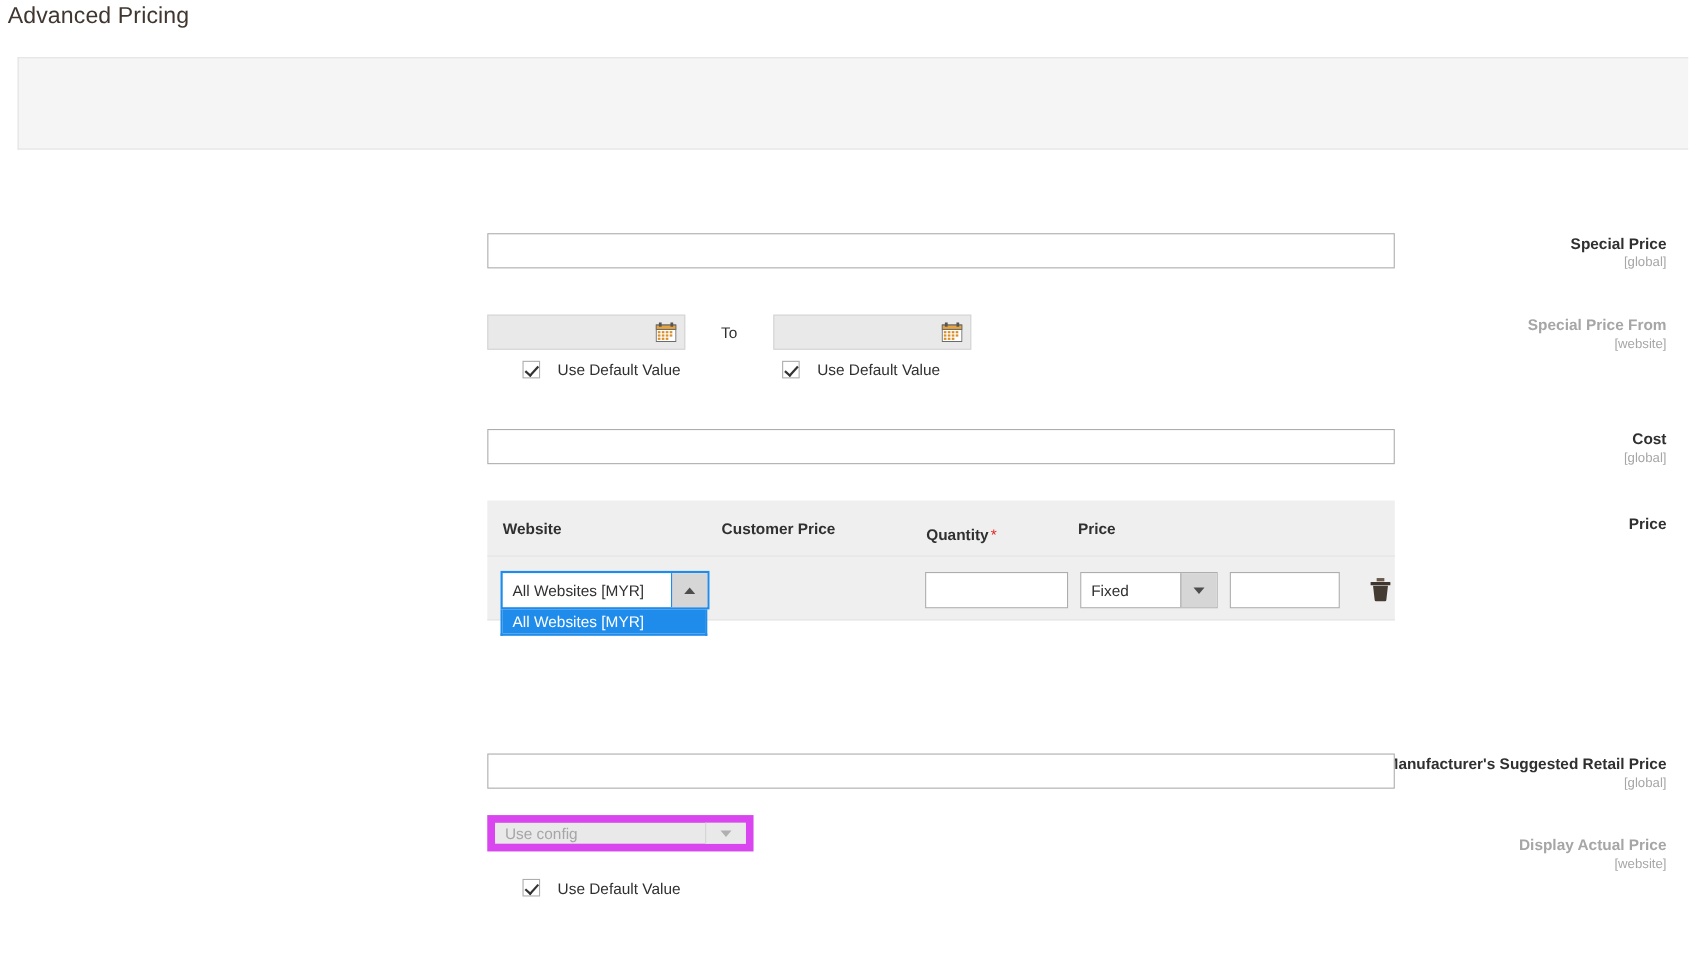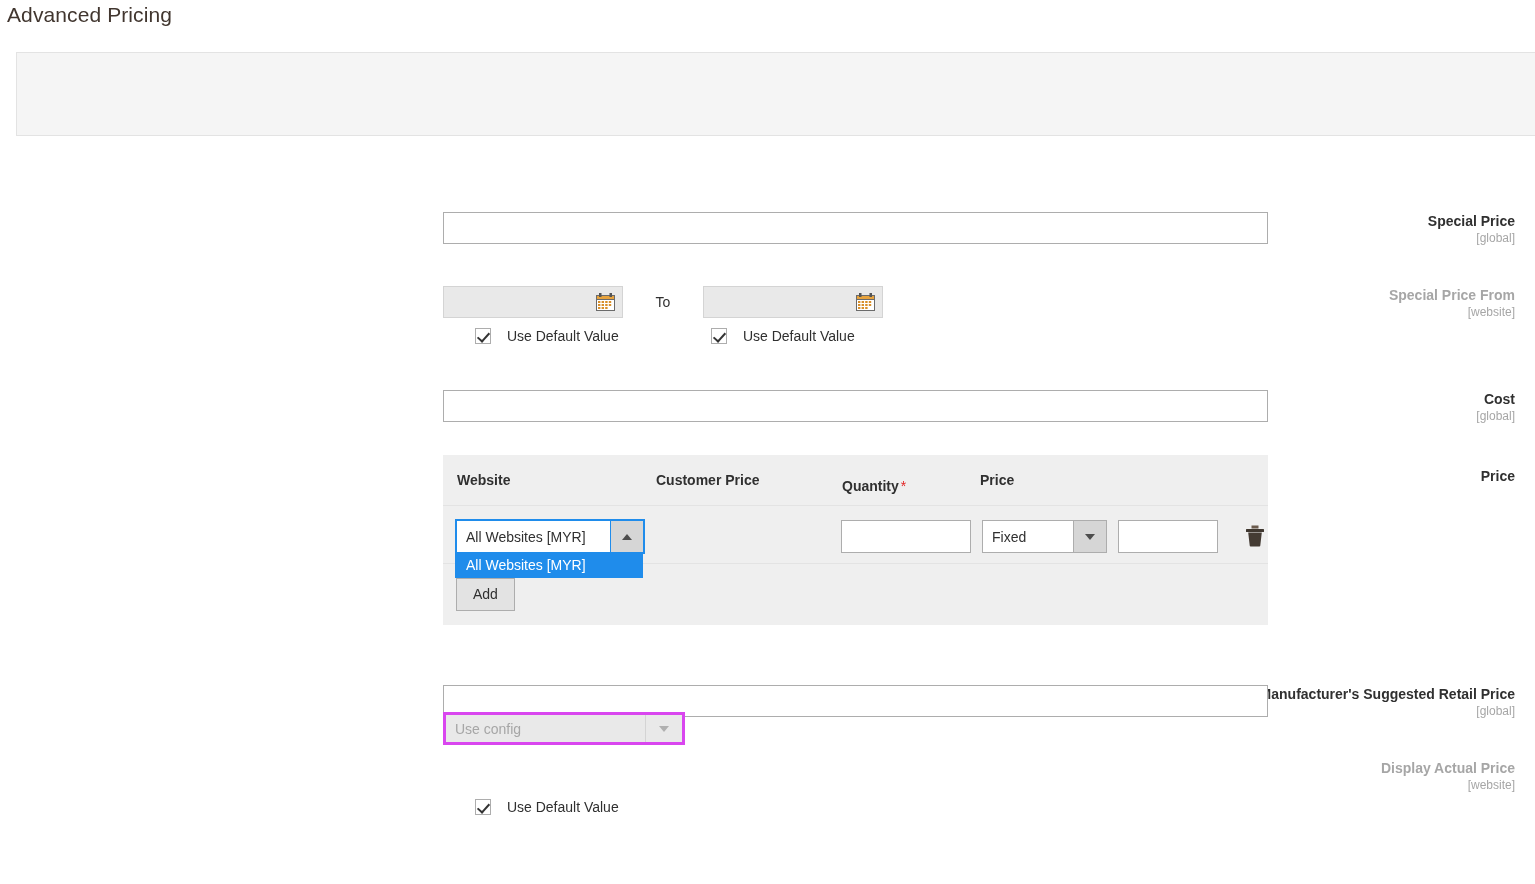--- a/index.html
+++ b/index.html
@@ -171,24 +171,24 @@
   .add-btn {
     height: 33px; padding: 0 16px;
     background: #e3e3e3; border: 1px solid #adadad;
     font-size: 14px; color: #303030;
     font-family: "Liberation Sans", sans-serif;
     cursor: pointer; line-height: 31px;
   }
 
   
   .sel-disabled {
-    position: absolute; left: 443px; top: 712px;
+    position: absolute; left: 443px; top: 741px;
     width: 242px; height: 33px;
     display: flex; align-items: stretch;
-    border: 3px solid #d946ef; background: #e9e9e9; gap: 18px;
+    border: 7px solid #d946ef; background: #e9e9e9; gap: 18px;
   }
   .sel-disabled .sel-val {
     flex: 1; display: flex; align-items: center;
     padding: 0 9px; font-size: 14px; color: #a6a6a6;
   }
   .sel-disabled .sel-btn {
     width: 37px; background: #e9e9e9;
     border-left: 1px solid #d4d4d4;
     display: flex; align-items: center; justify-content: center;
   }
@@ -334,23 +334,20 @@
 
       <span class="del-btn">
         <svg width="22" height="24" viewBox="0 0 22 24">
           <rect x="7.5" y="1.5" width="7" height="3" fill="#6b5b4d"></rect>
           <rect x="2" y="5" width="18" height="3" rx="0.5" fill="#3f372f"></rect>
           <path d="M4.2 8.5 h13.6 l-1.5 13 a1 1 0 0 1 -1 1 h-8.6 a1 1 0 0 1 -1 -1 z" fill="#443b33"></path>
         </svg>
       </span>
     </div>
 
-    <div class="pt-foot">
-      <button class="add-btn">Add</button>
-    </div>
   </div>
 
   <div class="field-row" style="top:685px;">
     <div class="field-label">
       <span>Manufacturer's Suggested Retail Price</span>
       <span class="scope">[global]</span>
     </div>
     <div class="control">
       <input class="txt wide" type="text" value="" style="">
     </div>

